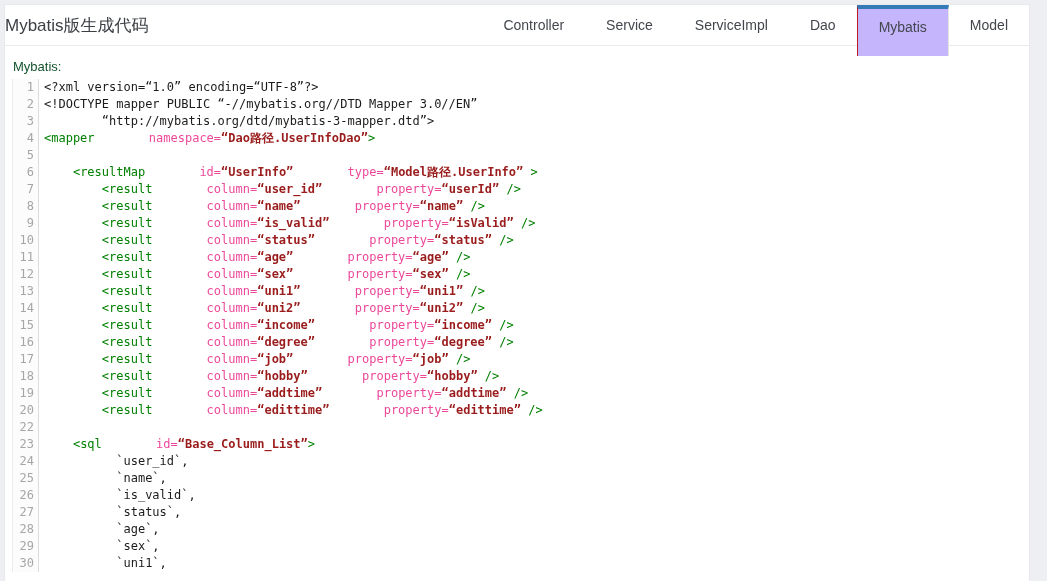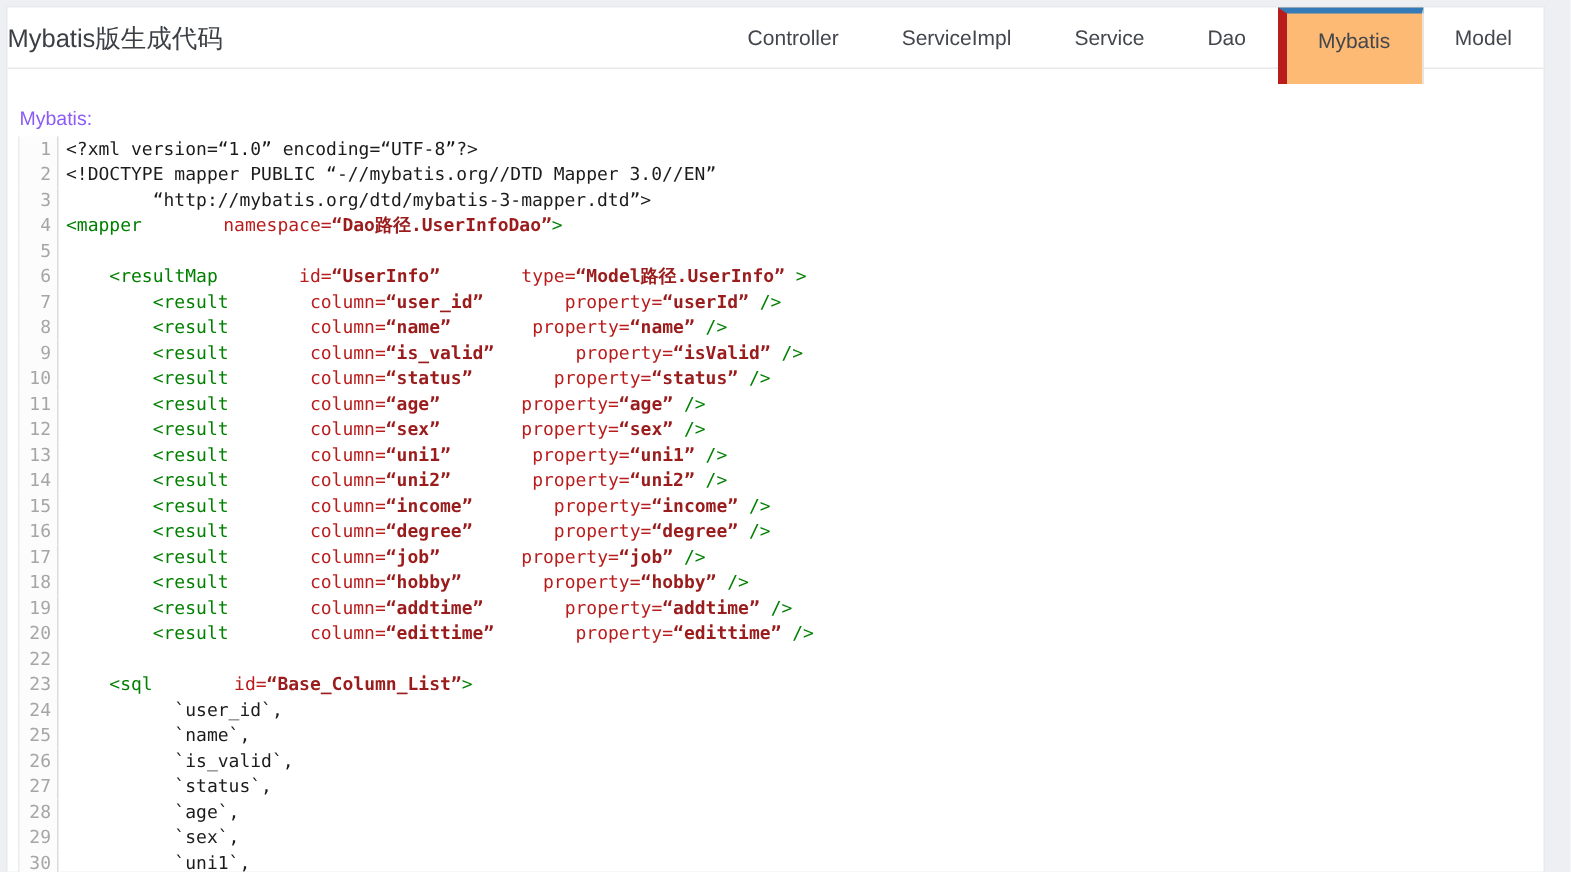--- a/index.html
+++ b/index.html
@@ -33,63 +33,63 @@
     line-height:41px;
     font-size:14px;
     color:#43474d;
     cursor:pointer;
     white-space:nowrap;
   }
   .tab.active {
     height:51px;
     margin-bottom:-10px;
     line-height:37px;
-    background:#fdba74;
+    background:#c4b5fd;
     border-top:4px solid #337ab7;
-    border-left:6px solid #b91c1c;
+    border-left:1px solid #b91c1c;
     border-right:1px solid #e4e6e9;
     position:relative; z-index:3;
   }
   .content { padding-top:13px; }
   .code-label {
-    margin:12px 0 5px 8px;
+    margin:0 0 5px 8px;
     font-size:13px;
-    color:#8b5cf6;
+    color:#14532d;
   }
   .code {
     font-family:"DejaVu Sans Mono", monospace;
     font-size:12px;
   }
   .line { display:flex; height:17px; line-height:17px; }
   .ln {
     flex:0 0 27px;
     margin-left:7px;
     padding-right:4px;
     text-align:right;
     color:#a6a6a6;
     background:#fcfcfc;
     border-left:1px solid #ececec;
     border-right:1px solid #dcdcdc;
   }
   .lc { padding-left:5px; white-space:pre; color:#1b1b1b; }
   .t { color:#008000; }
-  .a { color:#b91c1c;padding-left:47px; }
+  .a { color:#ec4899;padding-left:47px; }
   .s { color:#9a1c1c;font-weight:bold; }
   .p { color:#1b1b1b; }
 </style>
 </head>
 <body>
 
 <div class="card">
   <div class="card-header">
     <div class="page-title">Mybatis版生成代码</div>
     <div class="tabs" id="tabs">
         <div class="tab">Controller</div>
+        <div class="tab">Service</div>
         <div class="tab">ServiceImpl</div>
-        <div class="tab">Service</div>
         <div class="tab">Dao</div>
         <div class="tab active">Mybatis</div>
         <div class="tab">Model</div>
       </div>
   </div>
   <div class="content">
     <div class="code-label">Mybatis:</div>
     <div class="code" id="code">
         <div class="line">
           <div class="ln">1</div>

